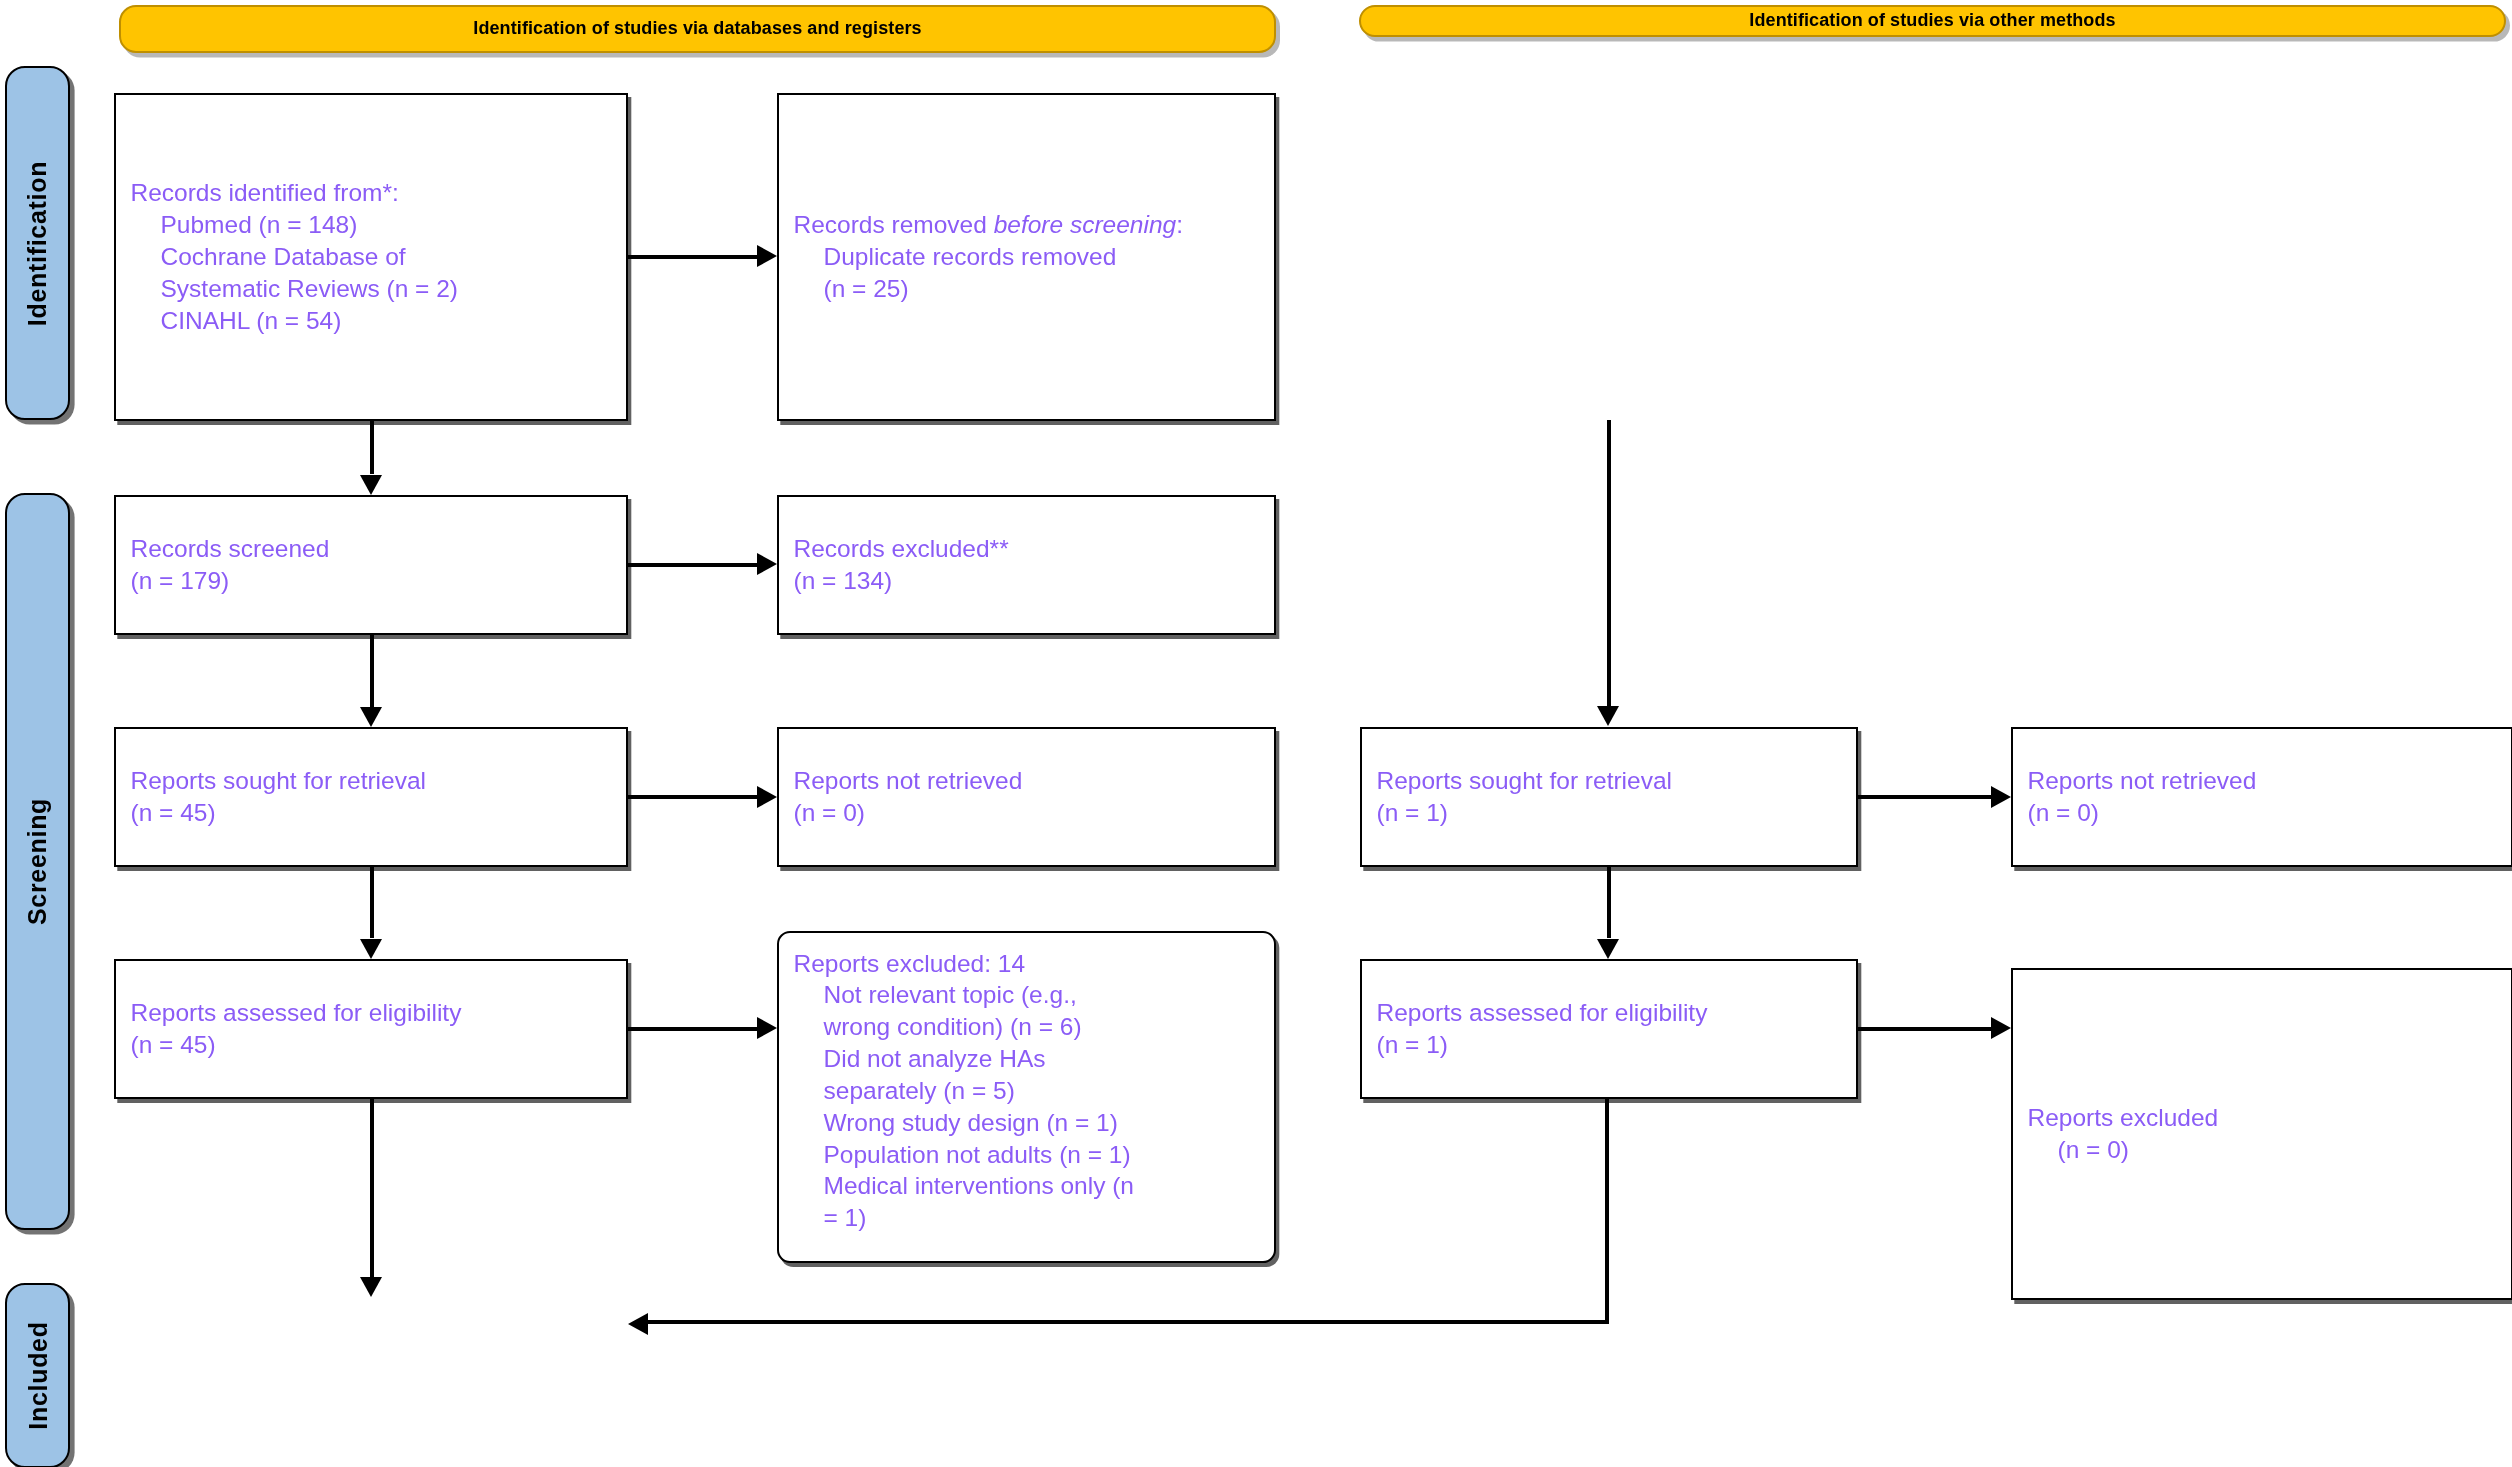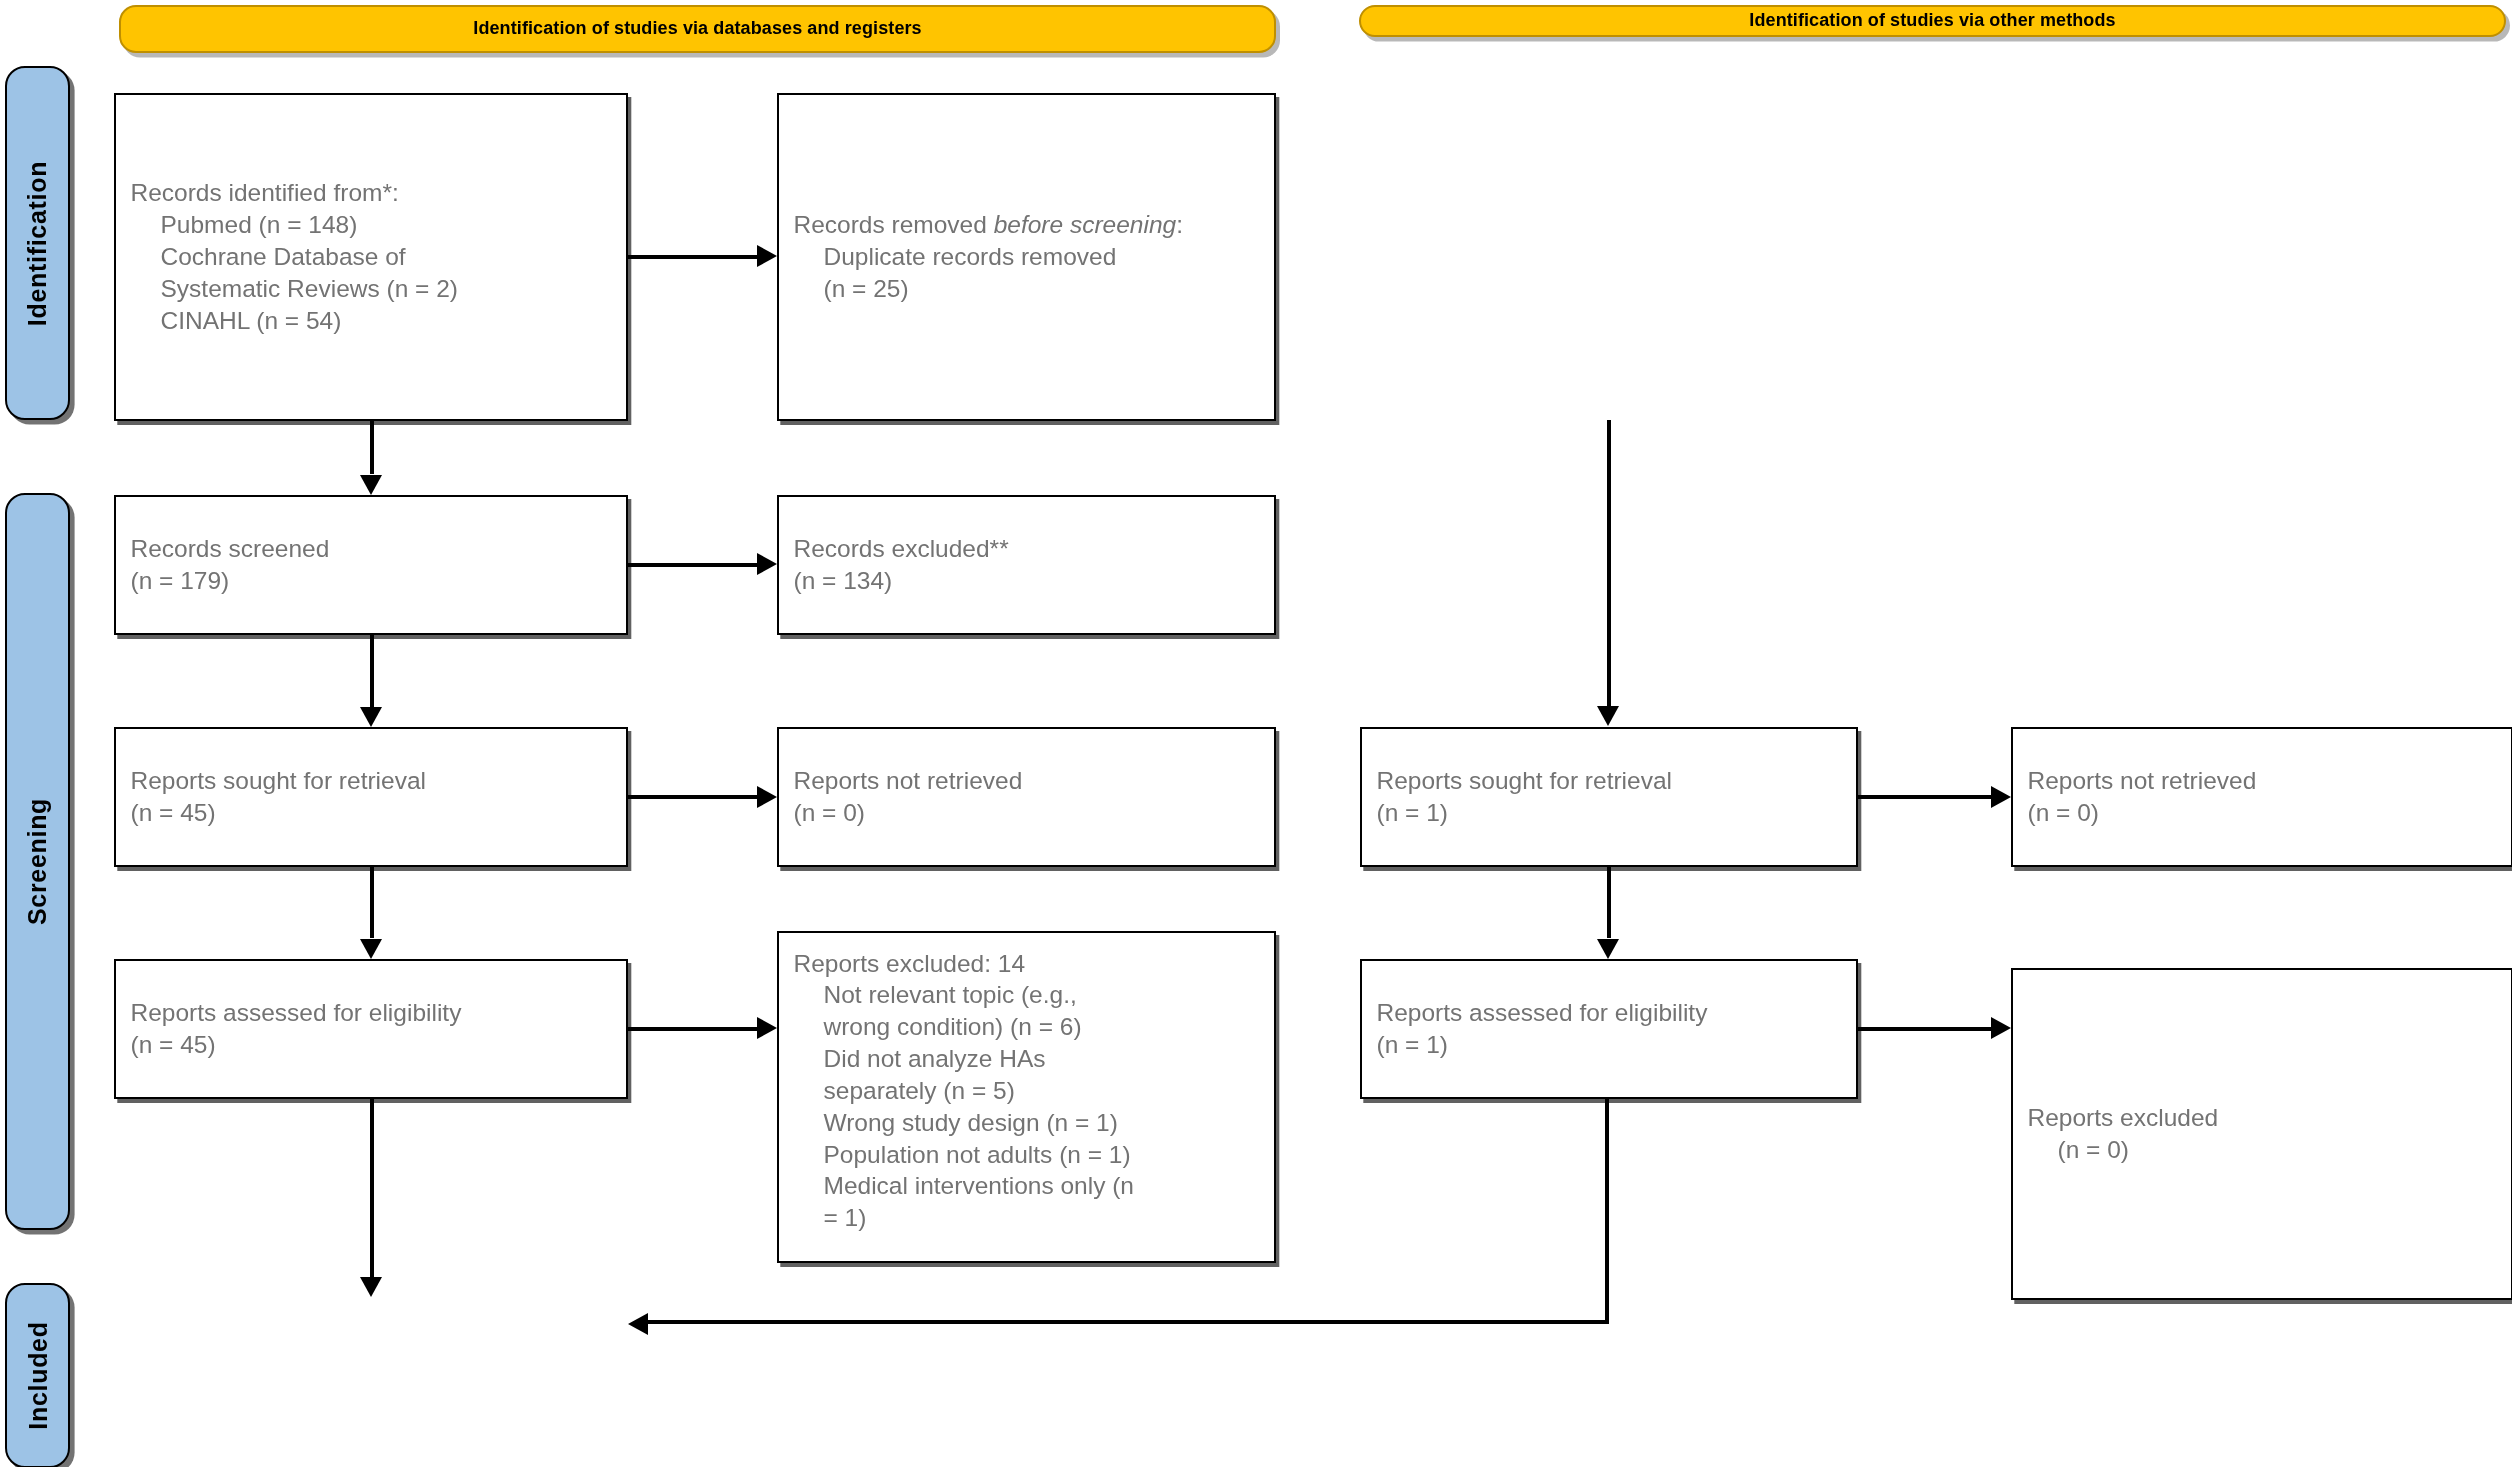--- a/index.html
+++ b/index.html
@@ -65,21 +65,21 @@
     background: #ffffff;
     border: 2px solid #000000;
     box-sizing: border-box;
     box-shadow: 3.3px 4px 0 rgba(0,0,0,0.62);
     display: flex;
     align-items: center;
   }
   .box .box-text {
     font-size: 24.5px;
     line-height: 1.30;
-    color: #737373;
+    color: #8b5cf6;
     padding: 0 10.6px 0 14.5px;
     width: 100%;
     box-sizing: border-box;
     white-space: pre-wrap;
   }
   .box .box-text .ital { font-style: italic; }
   .box .box-text .ind { display: inline-block; width: 30px; }
   .box.align-top .box-text { align-self: flex-start; }
 
   
@@ -187,21 +187,21 @@
   <div class="arrow-right" style="left:757px; top:786px;"></div>
 
   <div class="conn conn-v" style="left:370px; top:867px; height:71px;"></div>
   <div class="arrow-down" style="left:360px; top:939px;"></div>
 
   <div class="box" style="left:114px; top:959px; width:514px; height:140px;">
     <div class="box-text">Reports assessed for eligibility
 (n = 45)</div>
   </div>
 
-  <div class="box align-top" style="left:777px; top:931px; width:499px; height:332px; align-items:flex-start; padding-top:14.5px;">
+  <div class="box align-top" style="left:777px; top:931px; width:499px; height:332px; align-items:flex-start; padding-top:14.5px;border-radius:13px;">
     <div class="box-text">Reports excluded: 14
 <span class="ind"></span>Not relevant topic (e.g.,
 <span class="ind"></span>wrong condition) (n = 6)
 <span class="ind"></span>Did not analyze HAs
 <span class="ind"></span>separately (n = 5)
 <span class="ind"></span>Wrong study design (n = 1)
 <span class="ind"></span>Population not adults (n = 1)
 <span class="ind"></span>Medical interventions only (n
 <span class="ind"></span>= 1)</div>
   </div>

